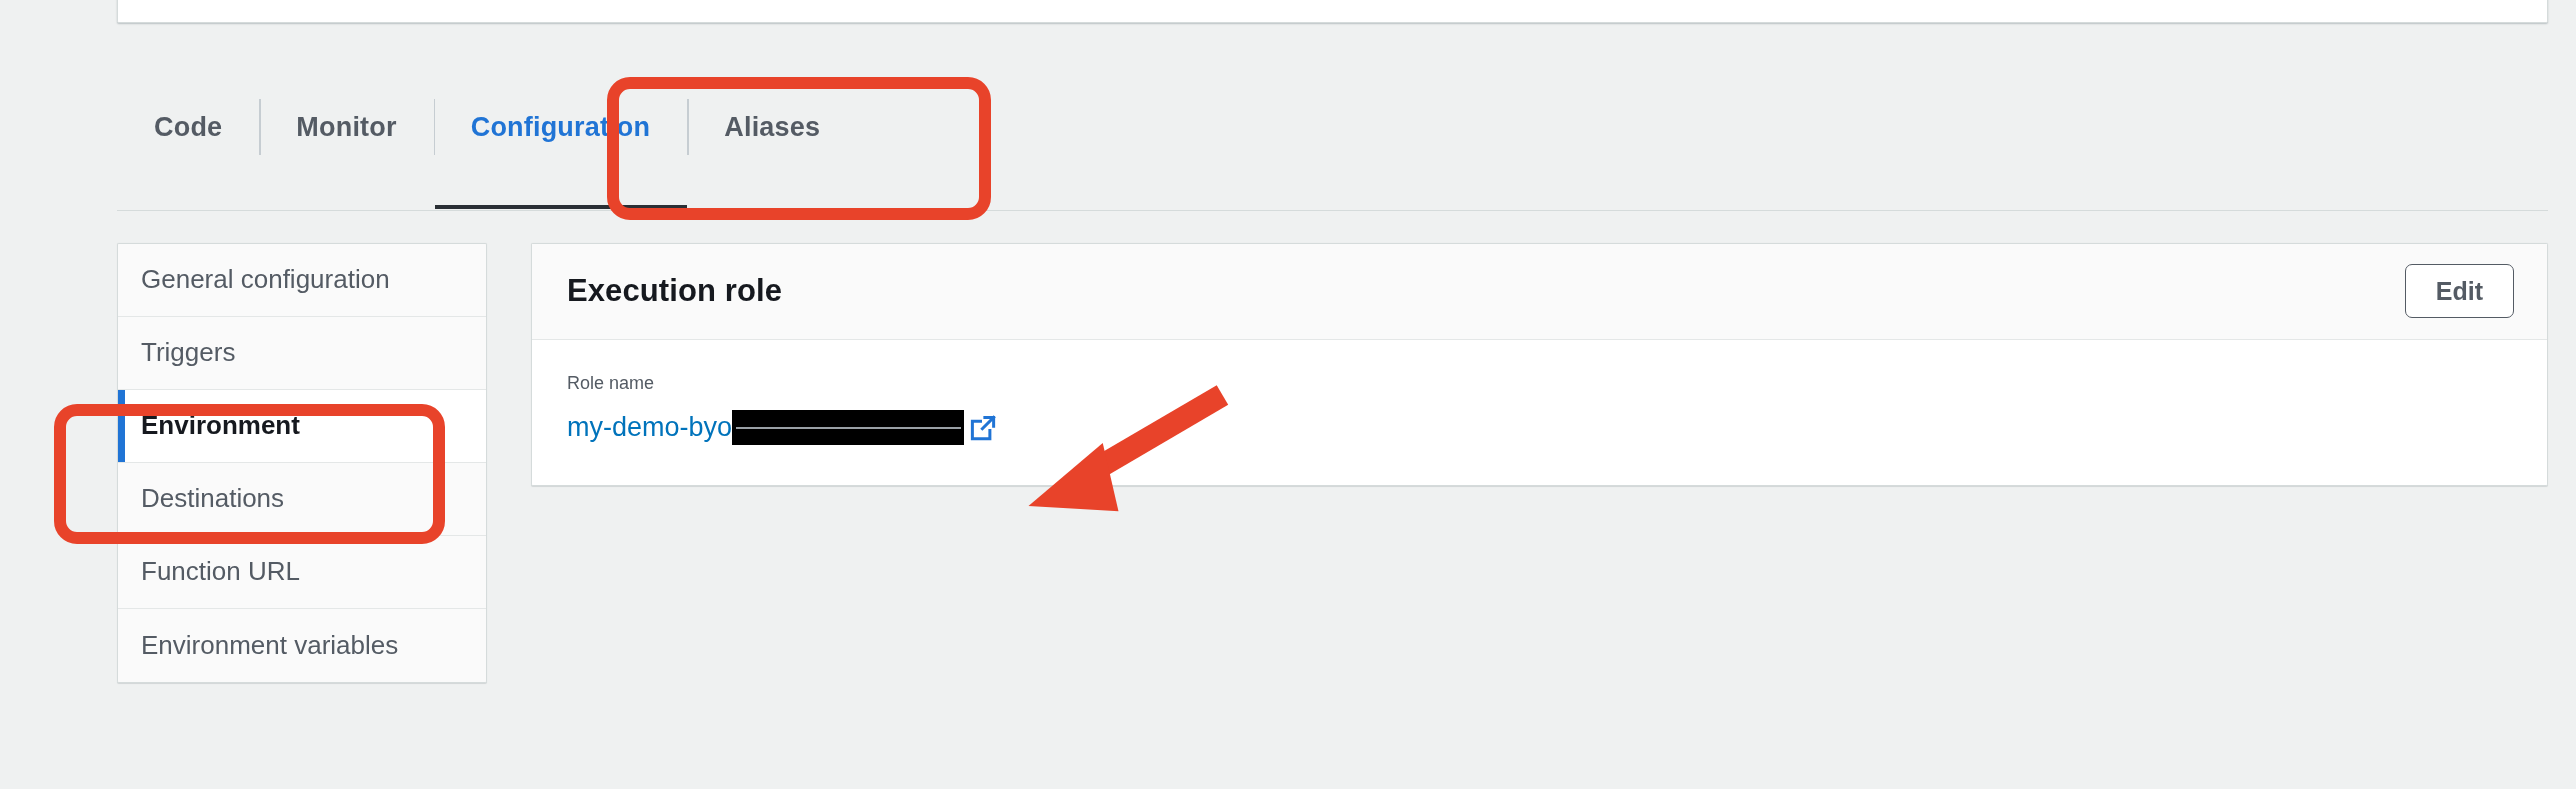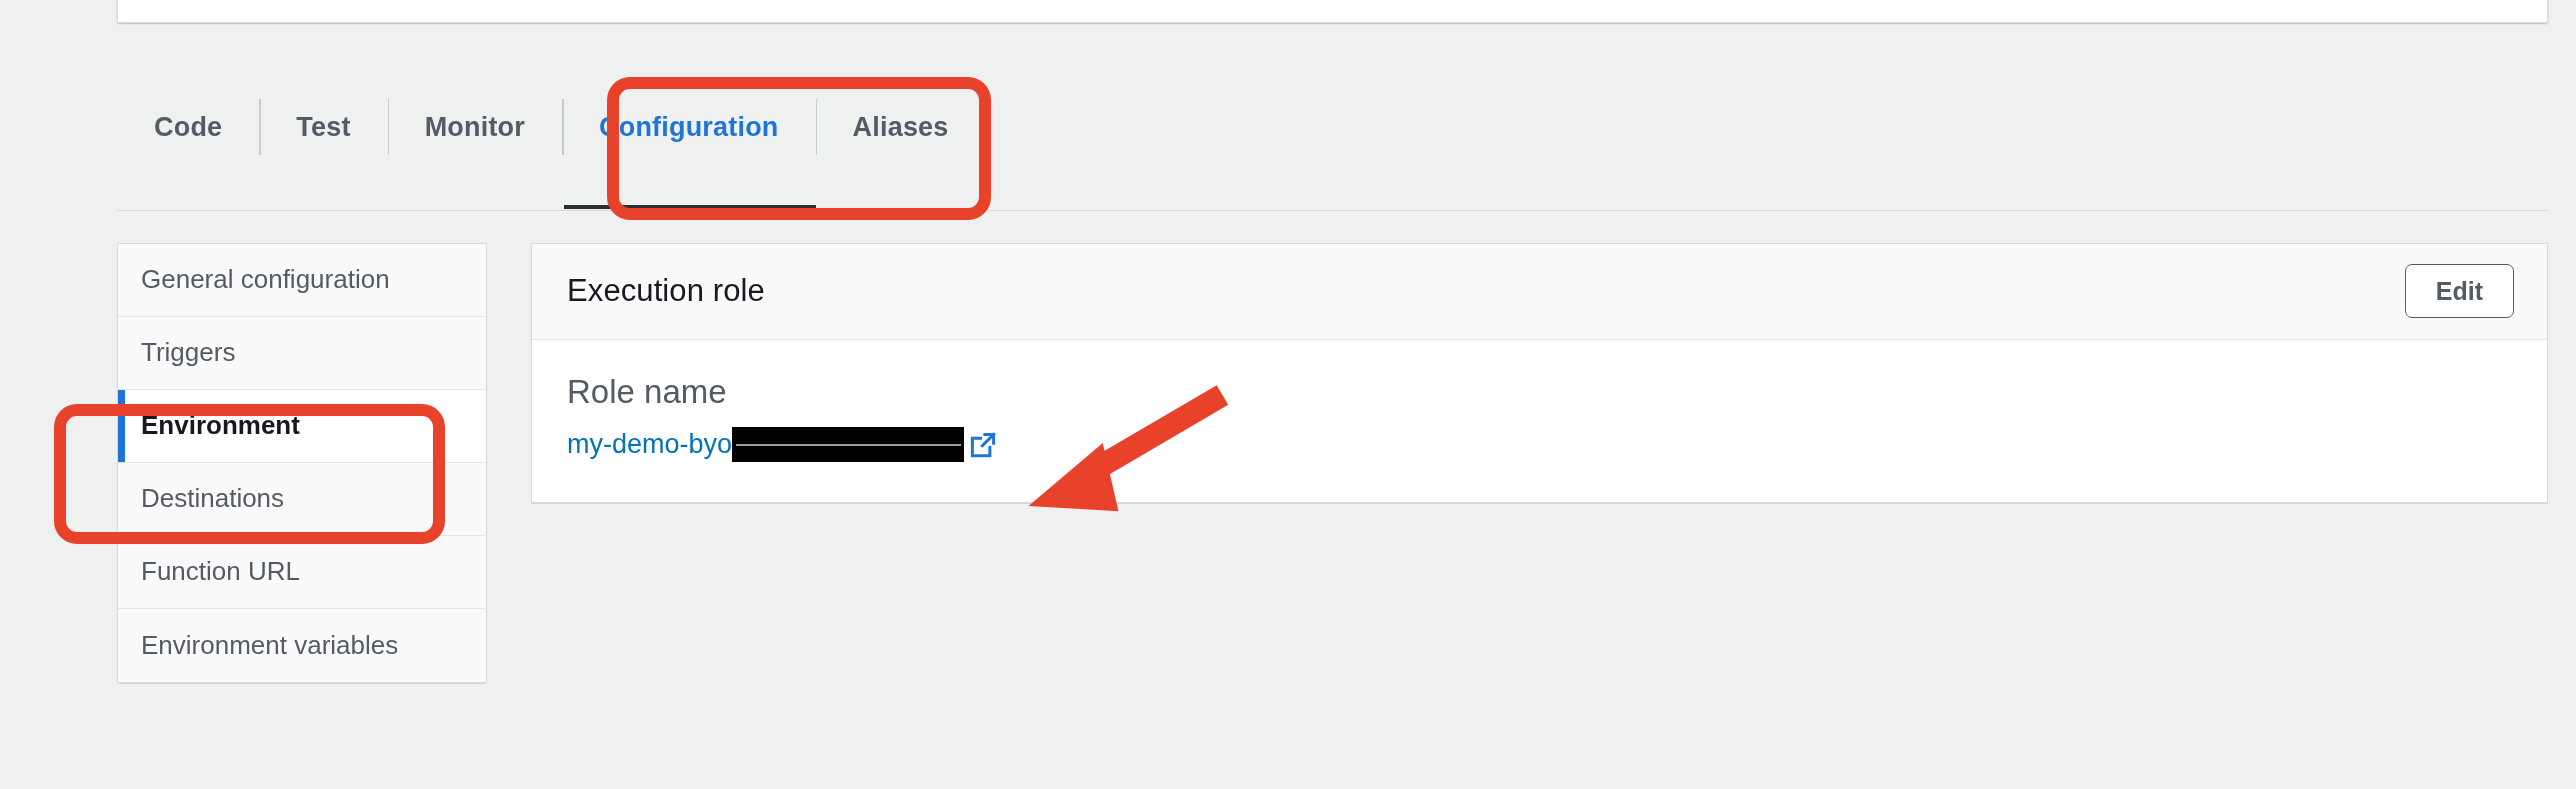--- a/index.html
+++ b/index.html
@@ -173,21 +173,21 @@
     align-items: center;
     justify-content: space-between;
     height: 96px;
     padding: 0 33px 0 35px;
     background: #fafafa;
     border-bottom: 0.9px solid #e4e7e7;
   }
 
   .card-title {
     font-size: 31px;
-    font-weight: normal;
+    font-weight: bold;
     color: #16191f;
     letter-spacing: 0.1px;
     white-space: nowrap;
   }
 
   .btn {
     display: inline-flex;
     align-items: center;
     justify-content: center;
     height: 54px;
@@ -200,21 +200,21 @@
     color: #545b64;
     cursor: pointer;
     white-space: nowrap;
   }
 
   .card-body {
     padding: 33px 35px 37px 35px;
   }
 
   .field-label {
-    font-size: 33px;
+    font-size: 18px;
     color: #545b64;
     margin-bottom: 14px;
   }
 
   .field-value-row {
     display: flex;
     align-items: center;
     height: 40px;
   }
 
@@ -275,23 +275,20 @@
 <div id="screen">
 
   <div class="page-gutter"></div>
 
   <div class="top-card"></div>
 
   <div class="tabbar">
     <div class="tabs">
       <div class="tab">
         <span>Code</span>
-      </div>
-      <div class="tab">
-        <span>Test</span>
       </div>
       <div class="tab">
         <span>Monitor</span>
       </div>
       <div class="tab active">
         <span>Configuration</span>
       </div>
       <div class="tab">
         <span>Aliases</span>
       </div>

